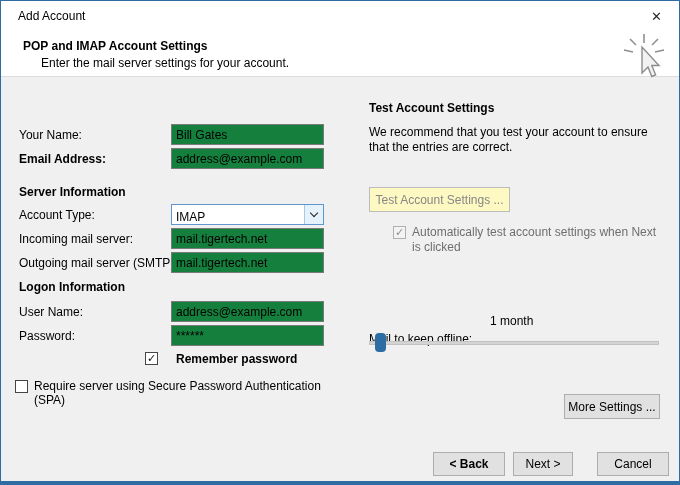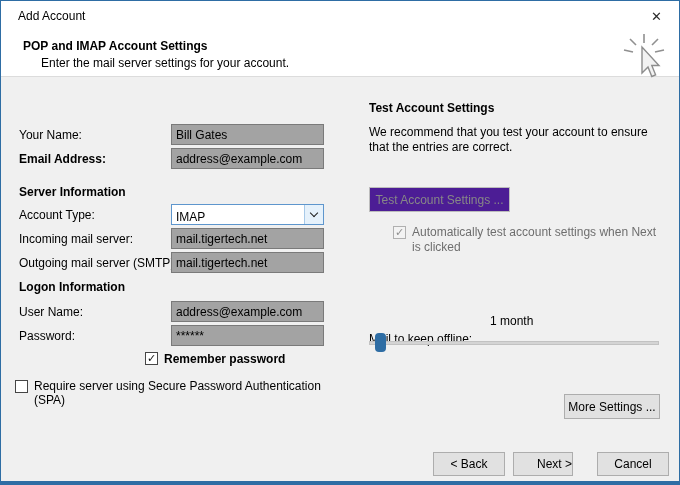--- a/index.html
+++ b/index.html
@@ -40,25 +40,25 @@
   .cursor-icon { position: absolute; right: 12px; top: 1px; }
   .content {
     position: absolute; top: 77px; left: 0; right: 0; bottom: 0;
     background: #f0f0f0;
   }
   .lbl {
     position: absolute; font-size: 12px; color: #000; white-space: nowrap;
   }
   .lbl.wrap { white-space: normal; }
   .sec { font-weight: bold; }
-  .bold { font-weight: bold; }
+  .bold { font-weight: bold; margin-left: 12px; }
   .gray { color: #6e6e6e; }
   input.tb {
     position: absolute; width: 153px; height: 21px;
-    border: 1px solid #7a7a7a; background: #a3a3a3;
+    border: 1px solid #7a7a7a; background: #15803d;
     font-size: 12px; padding: 1px 4px;
     font-family: "Liberation Sans", sans-serif; color: #000;
     outline: none;
   }
   .combo {
     position: absolute; width: 153px; height: 21px;
     background: #fff; border: 1px solid #5e96cd;
     display: flex; align-items: flex-end; cursor: default; gap: 20px;
   }
   .combo-val { flex: 1; padding-left: 4px; font-size: 12px; color: #000; }
@@ -84,21 +84,21 @@
   }
   .cb.disabled { border-color: #b0b0b0; background: #f3f3f3; }
   .cb.disabled .check { color: #8e8e8e; }
   .btn {
     position: absolute;
     background: #e1e1e1; border: 1px solid #adadad;
     font-size: 12px; color: #000; cursor: pointer;
     font-family: "Liberation Sans", sans-serif;
   }
   .btn.disabled {
-    background: #4c1d95; border-color: #bcbcbc; color: #878787; cursor: default;
+    background: #fef9c3; border-color: #bcbcbc; color: #878787; cursor: default;
   }
   .slider-track {
     position: absolute; left: 368px; top: 340px; width: 290px; height: 4px;
     background: #d4d4d4; border: 1px solid #c2c2c2; cursor: pointer;
   }
   .slider-thumb {
     position: absolute; left: 374px; top: 332px; width: 11px; height: 19px;
     background: var(--accent, #2e6da4); border-radius: 4px; cursor: pointer;
   }
 </style>
@@ -182,17 +182,17 @@
   <span class="lbl wrap gray" style="left:411px; top:224px; width:255px; line-height:15px;">Automatically test account settings when Next is clicked</span>
 
   <span class="lbl" style="left:368px; top:323px;margin-top:8px;">Mail to keep offline:</span>
   <span class="lbl" style="left:489px; top:313px;">1 month</span>
 
   <div class="slider-track"></div>
   <div class="slider-thumb"></div>
 
   <button class="btn" style="left:563px; top:393px; width:96px; height:25px;">More Settings ...</button>
 
-  <button class="btn" style="left:432px; top:451px; width:72px; height:24px;">&lt; Back</button>
-  <button class="btn" style="left:512px; top:451px; width:60px; height:24px;text-align:right;">Next &gt;</button>
+  <button class="btn" style="left:432px; top:451px; width:72px; height:24px;font-weight:bold;">&lt; Back</button>
+  <button class="btn" style="left:512px; top:451px; width:60px; height:24px;">Next &gt;</button>
   <button class="btn" style="left:596px; top:451px; width:72px; height:24px;">Cancel</button>
 
 </div>
 
 </body></html>

